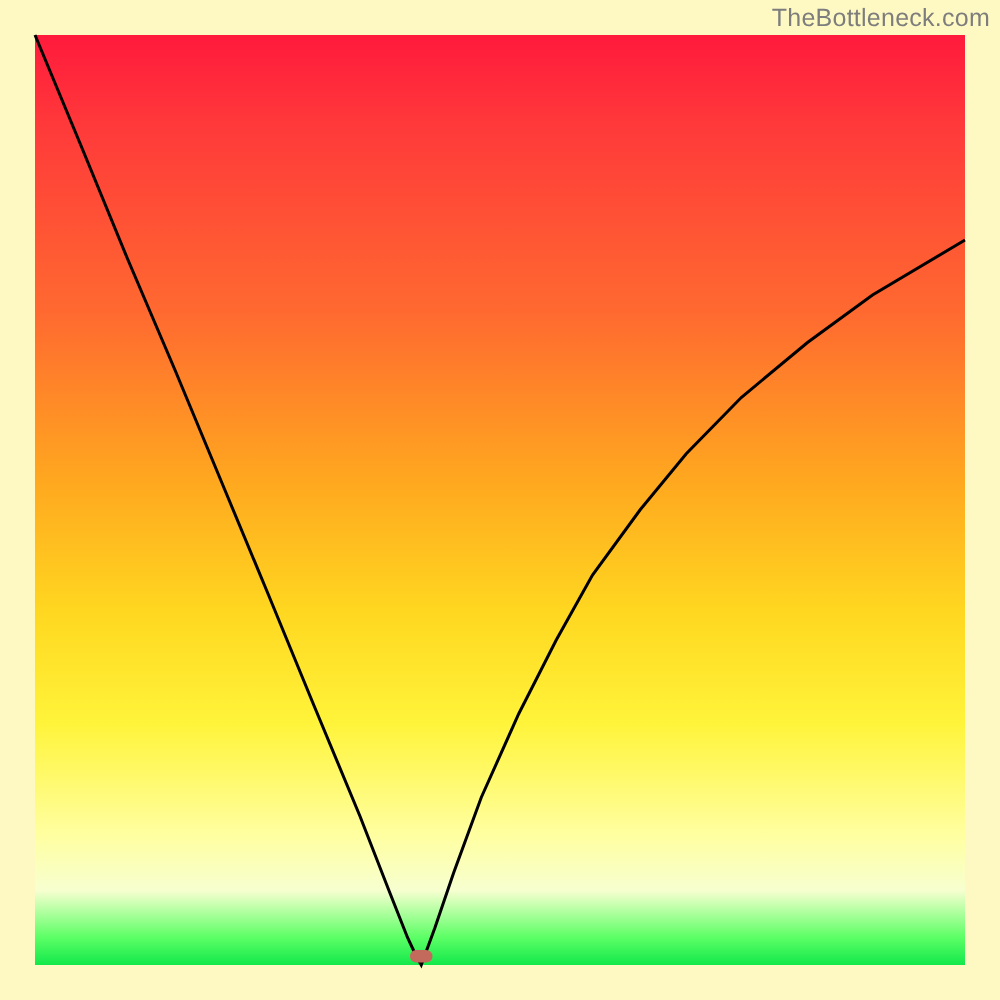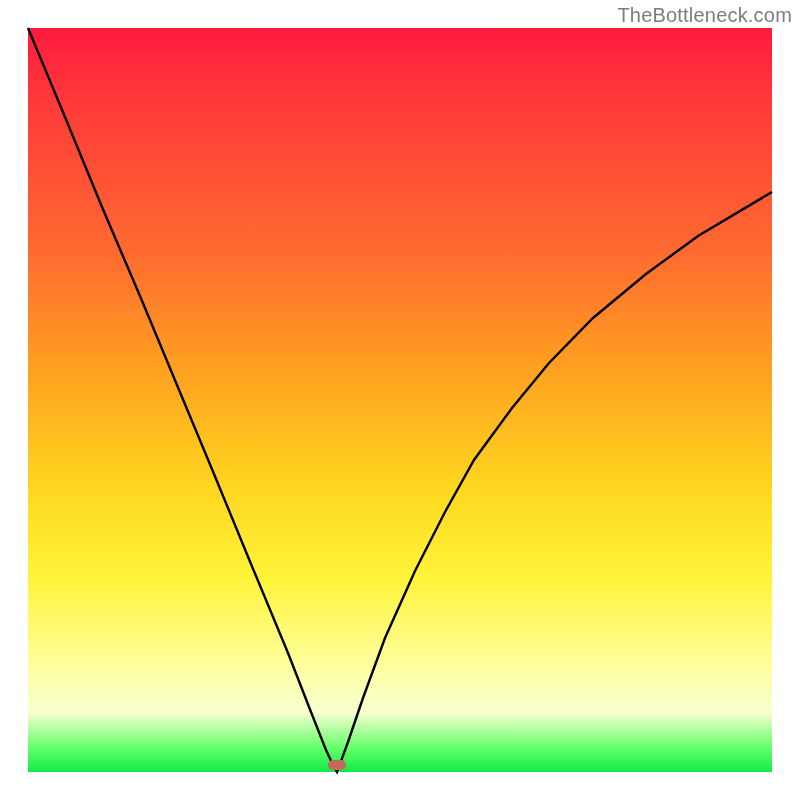--- a/index.html
+++ b/index.html
@@ -8,21 +8,21 @@
     width: 800px;
     height: 800px;
     overflow: hidden;
     background: #000;
     font-family: Arial, Helvetica, sans-serif;
   }
   .frame {
     position: relative;
     width: 800px;
     height: 800px;
-    background: #ffffff;
+    background: #fef9c3;
   }
   .plot-area {
     position: absolute;
     left: 28px;
     top: 28px;
     width: 744px;
     height: 744px;
     
     background: linear-gradient(
       to bottom,

